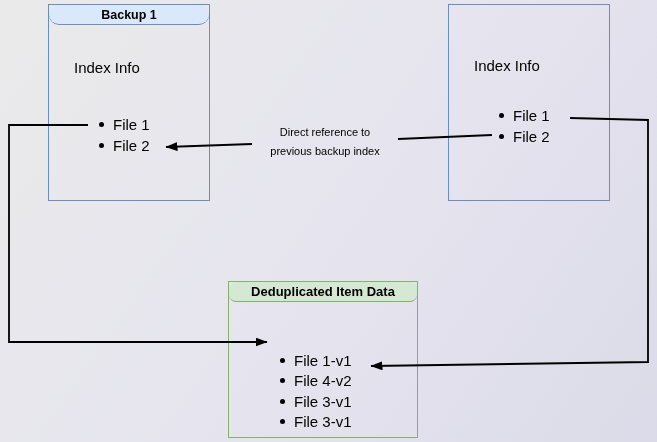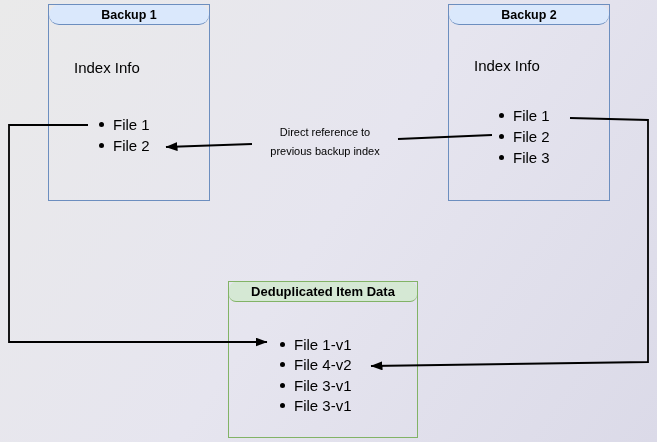--- a/index.html
+++ b/index.html
@@ -45,41 +45,36 @@
         <span class="label">File 1</span>
       </div>
       <div class="file-row b-row">
         <span class="dot"></span>
         <span class="label">File 2</span>
       </div>
     </div>
   </div>
 
   <div class="node blue" style="left:448px; top:4px; width:162px; height:197px;">
-    <div class="node-header">Backup 2</div>
     <div class="subtitle" style="left:25px; top:52px;">Index Info</div>
     <div class="file-list" style="top:100px;">
       <div class="file-row b-row">
         <span class="dot"></span>
         <span class="label">File 1</span>
       </div>
       <div class="file-row b-row">
         <span class="dot"></span>
         <span class="label">File 2</span>
       </div>
-      <div class="file-row b-row">
-        <span class="dot"></span>
-        <span class="label">File 3</span>
-      </div>
     </div>
   </div>
 
   <div class="node green" style="left:228px; top:281px; width:190px; height:157px;">
     <div class="node-header">Deduplicated Item Data</div>
-    <div class="file-list" style="top:52px;text-align:right;">
+    <div class="file-list" style="top:68px;text-align:right;">
       <div class="file-row g-row">
         <span class="dot"></span>
         <span class="label">File 1-v1</span>
       </div>
       <div class="file-row g-row">
         <span class="dot"></span>
         <span class="label">File 4-v2</span>
       </div>
       <div class="file-row g-row">
         <span class="dot"></span>

